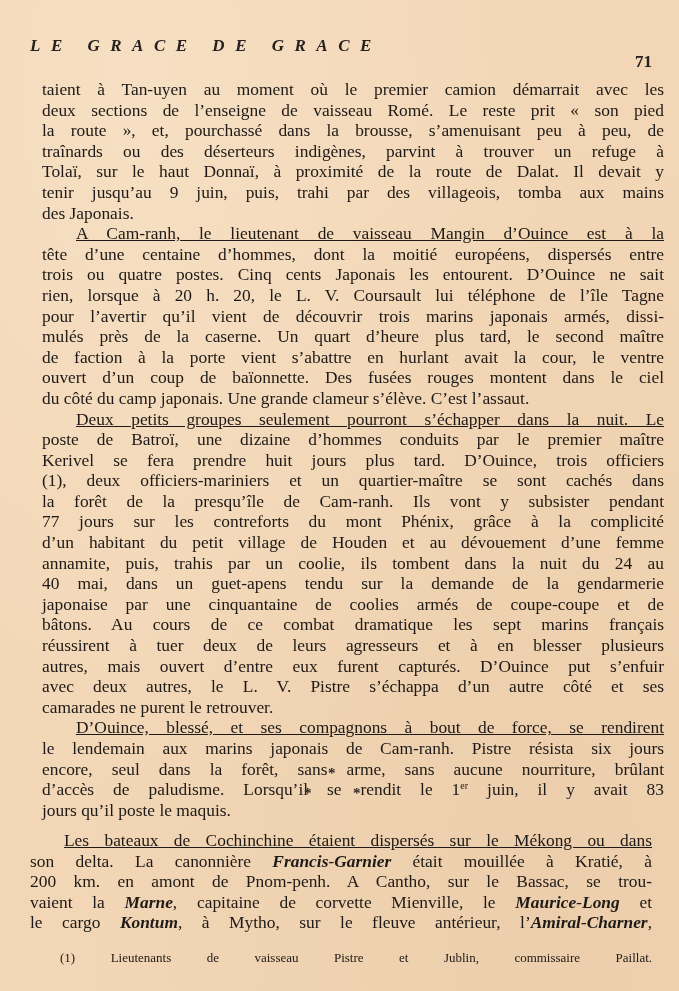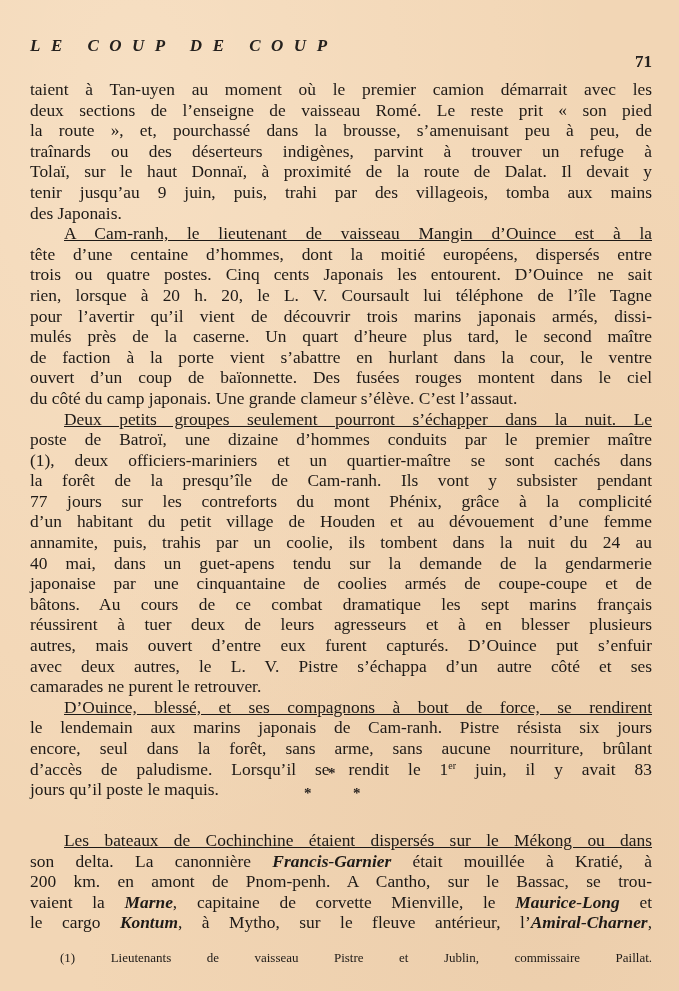--- a/index.html
+++ b/index.html
@@ -30,39 +30,39 @@
     position: absolute; left: 30px; width: 622px;
     font-size: 17.4px; line-height: 20.6px;
   }
   .line {
     display: block; height: 20.6px; white-space: nowrap;
     text-align: justify; text-align-last: justify;
     overflow: visible;
   }
   .line.last { text-align-last: left; }
   .line.indent { padding-left: 34px; text-decoration: underline; }
-  .block1 { top: 79px; }
+  .block1 { top: 79px; margin-left: 12px; }
   .block2 { top: 830px; }
   .asterism { position: absolute; left: 0; top: 0; }
   .star { position: absolute; font-size: 15px; font-weight: bold; color: #2a2522; }
   .footnote {
     position: absolute; left: 60px; top: 948px; width: 592px;
     font-size: 13px; line-height: 20px;
     text-align: justify; text-align-last: justify; white-space: nowrap;
   }
   sup { font-size: 10px; vertical-align: 6px; line-height: 0; }
   i { font-style: italic; font-weight: bold; }
 </style>
 </head>
 <body>
 
 <div class="page">
 
   <div class="running-head">
-    <span class="running-title">LE COUP DE COUP</span>
+    <span class="running-title">LE GRACE DE GRACE</span>
     <span class="page-number">71</span>
   </div>
 
   <div class="body-text block1">
 
     <div>
       <span class="line">taient à Tan-uyen au moment où le premier camion démarrait avec les</span>
       <span class="line">deux sections de l’enseigne de vaisseau Romé. Le reste prit « son pied</span>
       <span class="line">la route », et, pourchassé dans la brousse, s’amenuisant peu à peu, de</span>
       <span class="line">traînards ou des déserteurs indigènes, parvint à trouver un refuge à</span>
@@ -71,28 +71,29 @@
       <span class="line last">des Japonais.</span>
     </div>
 
     <div>
       <span class="line indent">A Cam-ranh, le lieutenant de vaisseau Mangin d’Ouince est à la</span>
       <span class="line">tête d’une centaine d’hommes, dont la moitié européens, dispersés entre</span>
       <span class="line">trois ou quatre postes. Cinq cents Japonais les entourent. D’Ouince ne sait</span>
       <span class="line">rien, lorsque à 20 h. 20, le L. V. Coursault lui téléphone de l’île Tagne</span>
       <span class="line">pour l’avertir qu’il vient de découvrir trois marins japonais armés, dissi-</span>
       <span class="line">mulés près de la caserne. Un quart d’heure plus tard, le second maître</span>
-      <span class="line">de faction à la porte vient s’abattre en hurlant dans la cour, le ventre</span>
+      <span class="line">de faction à la porte vient s’abattre en hurlant avait la cour, le ventre</span>
       <span class="line">ouvert d’un coup de baïonnette. Des fusées rouges montent dans le ciel</span>
       <span class="line last">du côté du camp japonais. Une grande clameur s’élève. C’est l’assaut.</span>
     </div>
 
     <div>
       <span class="line indent">Deux petits groupes seulement pourront s’échapper dans la nuit. Le</span>
       <span class="line">poste de Batroï, une dizaine d’hommes conduits par le premier maître</span>
+      <span class="line">Kerivel se fera prendre huit jours plus tard. D’Ouince, trois officiers</span>
       <span class="line">(1), deux officiers-mariniers et un quartier-maître se sont cachés dans</span>
       <span class="line">la forêt de la presqu’île de Cam-ranh. Ils vont y subsister pendant</span>
       <span class="line">77 jours sur les contreforts du mont Phénix, grâce à la complicité</span>
       <span class="line">d’un habitant du petit village de Houden et au dévouement d’une femme</span>
       <span class="line">annamite, puis, trahis par un coolie, ils tombent dans la nuit du 24 au</span>
       <span class="line">40 mai, dans un guet-apens tendu sur la demande de la gendarmerie</span>
       <span class="line">japonaise par une cinquantaine de coolies armés de coupe-coupe et de</span>
       <span class="line">bâtons. Au cours de ce combat dramatique les sept marins français</span>
       <span class="line">réussirent à tuer deux de leurs agresseurs et à en blesser plusieurs</span>
       <span class="line">autres, mais ouvert d’entre eux furent capturés. D’Ouince put s’enfuir</span>

